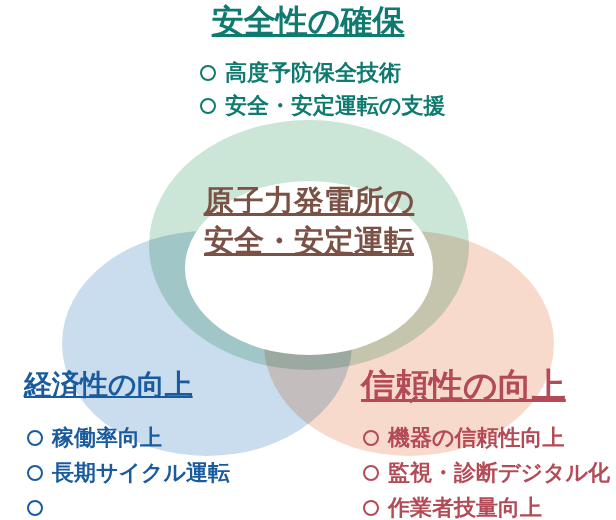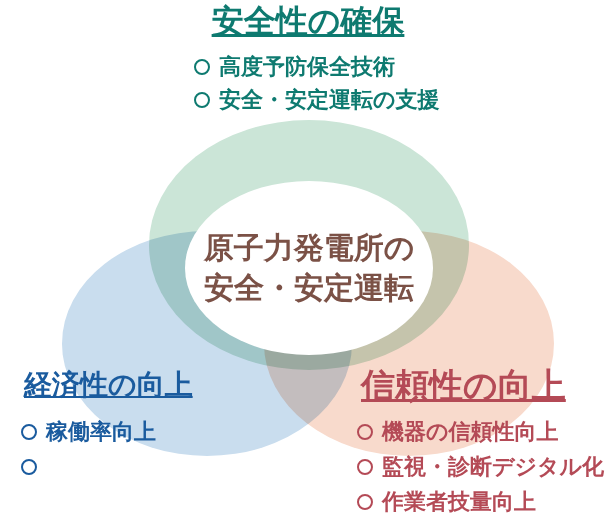--- a/index.html
+++ b/index.html
@@ -13,31 +13,31 @@
   .ellipse.safety-fill{left:149px;top:120px;width:320px;height:250px;background:var(--safety-fill);}
   .ellipse.economy-fill{left:62px;top:231px;width:290px;height:225px;background:var(--economy-fill);}
   .ellipse.reliability-fill{left:264px;top:231px;width:290px;height:225px;background:var(--reliability-fill);}
   .center-disc{
     position:absolute;left:185px;top:181px;width:248px;height:174px;
     border-radius:50%;background:#ffffff;
   }
   
   .center-text{
     position:absolute;left:185px;top:181px;width:248px;height:174px;
-    display:flex;flex-direction:column;align-items:center;justify-content:center;
+    display:flex;flex-direction:column;align-items:center;justify-content:flex-start;
     color:var(--center-text);font-size:30px;font-weight:bold;line-height:40px;
-    text-align:center;white-space:nowrap;letter-spacing:0px;
+    text-align:center;white-space:nowrap;letter-spacing:0px;text-decoration:underline;
   }
   
   .title{margin:0;font-weight:bold;white-space:nowrap;position:absolute;text-decoration:underline;}
   .title.safety-text{left:0;right:0;top:2px;text-align:center;font-size:32px;line-height:38px;color:var(--safety-accent);}
   .title.economy-text{left:24px;top:365px;font-size:28px;line-height:40px;color:var(--economy-accent);}
   .title.reliability-text{left:361px;top:365px;font-size:34px;line-height:40px;color:var(--reliability-accent);}
   
-  .items{list-style:none;margin:0;padding:0;position:absolute;}
+  .items{list-style:none;margin:6px;padding:0;position:absolute;}
   .items.safety-items{left:194px;top:55px;}
   .items.economy-items{left:21px;top:420px;}
   .items.reliability-items{left:357px;top:420px;}
   .item{display:flex;align-items:center;gap:9px;white-space:nowrap;height:23px;}
   .items.safety-items .item{margin-bottom:10px;}
   .items.economy-items .item,
   .items.reliability-items .item{margin-bottom:12px;}
   .ring{flex:0 0 auto;width:12px;height:12px;border-radius:50%;background:transparent;border:2.5px solid;}
   .safety .ring{border-color:var(--safety-accent);}
   .economy .ring{border-color:var(--economy-accent);}
@@ -81,20 +81,24 @@
 
   <div class="group economy">
     <h2 class="title economy-text">経済性の向上</h2>
     <ul class="items economy-items">
       <li class="item">
         <span class="ring"></span>
         <span class="label">稼働率向上</span>
       </li>
       <li class="item">
         <span class="ring"></span>
+        <span class="label">長期サイクル運転</span>
+      </li>
+      <li class="item">
+        <span class="ring"></span>
       </li>
     </ul>
   </div>
 
   <div class="group reliability">
     <h2 class="title reliability-text">信頼性の向上</h2>
     <ul class="items reliability-items">
       <li class="item">
         <span class="ring"></span>
         <span class="label">機器の信頼性向上</span>

